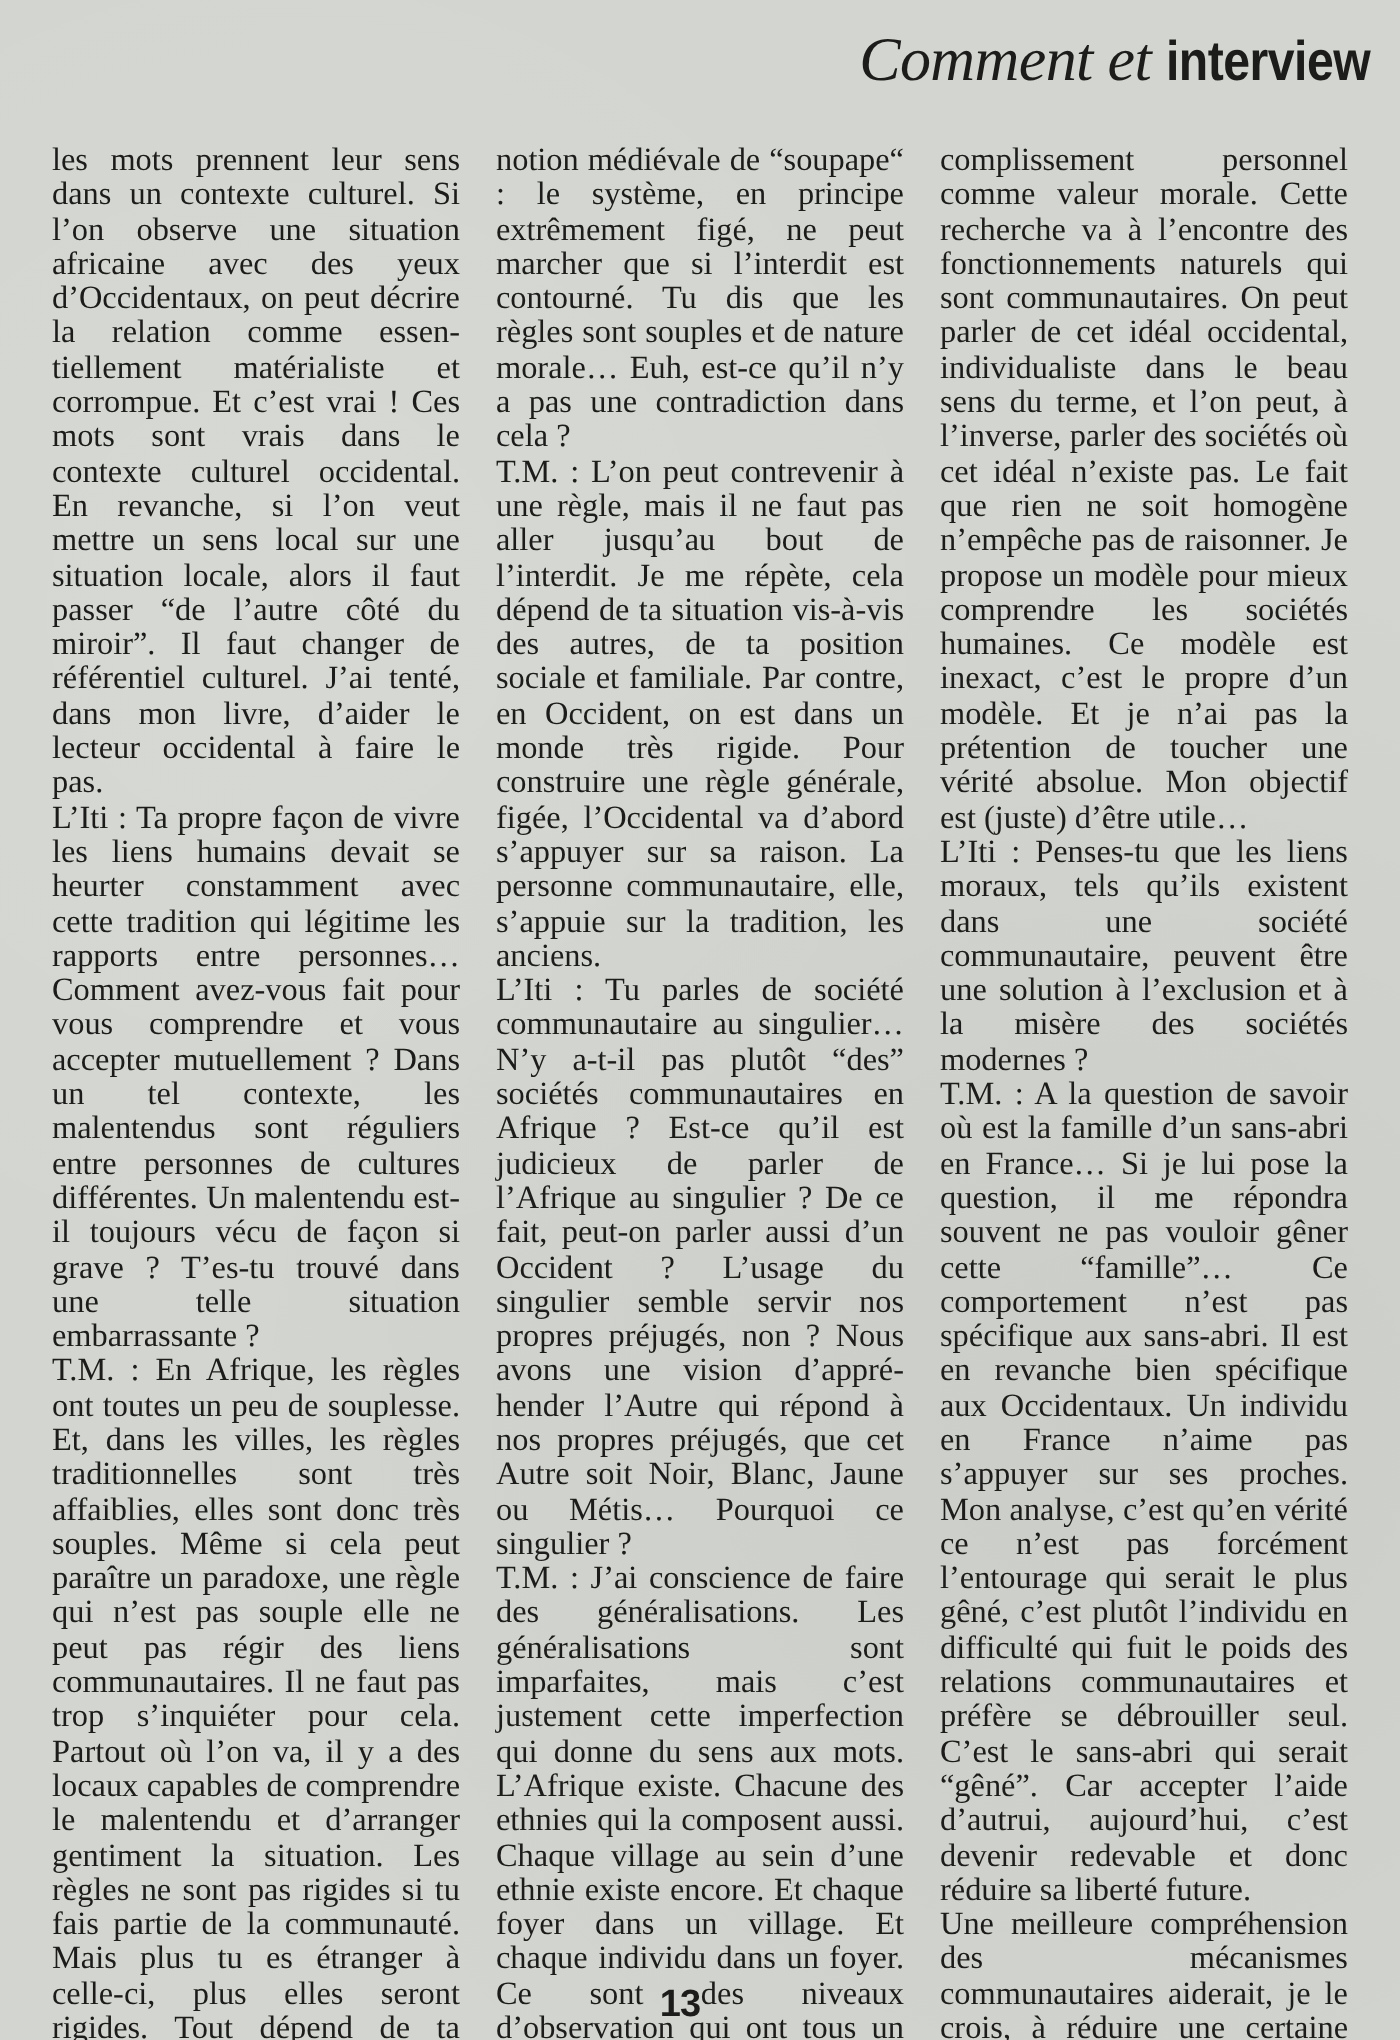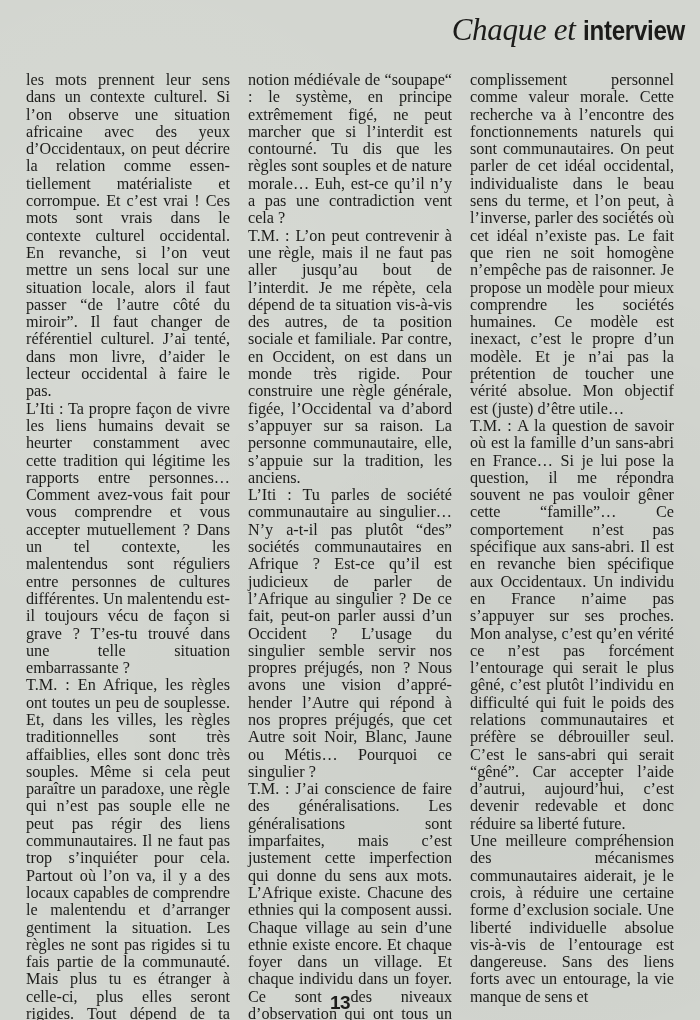--- a/index.html
+++ b/index.html
@@ -72,36 +72,37 @@
     font-family: "Liberation Sans", "DejaVu Sans", sans-serif;
     font-weight: bold;
     font-size: 19px;
     letter-spacing: -0.5px;
   }
 </style>
 </head>
 <body>
 
 <div class="header">
-  <span class="ital">Chaque et</span>
+  <span class="ital">Comment et</span>
   <span class="bold">interview</span>
 </div>
 
 <div class="columns">
   <div class="col">
       <p><span>les mots prennent leur sens dans un contexte culturel. Si l’on observe une situation africaine avec des yeux d’Occidentaux, on peut décrire la relation comme essen­tiellement matérialiste et corrom­pue. Et c’est vrai ! Ces mots sont vrais dans le contexte culturel occidental. En revanche, si l’on veut mettre un sens local sur une situation locale, alors il faut passer “de l’autre côté du miroir”. Il faut changer de référentiel culturel. J’ai tenté, dans mon livre, d’aider le lecteur occidental à faire le pas.</span></p>
       <p><span class="speaker">L’Iti :</span> <span>Ta propre façon de vivre les liens humains devait se heurter constamment avec cette tradition qui légitime les rapports entre per­sonnes… Comment avez-vous fait pour vous comprendre et vous accepter mutuellement ? Dans un tel contexte, les malentendus sont réguliers entre personnes de cul­tures différentes. Un malentendu est-il toujours vécu de façon si grave ? T’es-tu trouvé dans une telle situation embarrassante ?</span></p>
       <p><span class="speaker">T.M. :</span> <span>En Afrique, les règles ont toutes un peu de souplesse. Et, dans les villes, les règles tradition­nelles sont très affaiblies, elles sont donc très souples. Même si cela peut paraître un paradoxe, une règle qui n’est pas souple elle ne peut pas régir des liens commu­nautaires. Il ne faut pas trop s’in­quiéter pour cela. Partout où l’on va, il y a des locaux capables de comprendre le malentendu et d’ar­ranger gentiment la situation. Les règles ne sont pas rigides si tu fais partie de la communauté. Mais plus tu es étranger à celle-ci, plus elles seront rigides. Tout dépend de ta situation vis-à-vis des autres. Plus la règle est générale et elle concerne le plus de monde, plus elle sera difficile à contourner. Les règles sont souples et de nature morale.</span></p>
     </div>
   <div class="col">
-      <p><span>notion médiévale de “soupape“ : le système, en principe extrêmement figé, ne peut marcher que si l’inter­dit est contourné. Tu dis que les règles sont souples et de nature morale… Euh, est-ce qu’il n’y a pas une contradiction vent cela ?</span></p>
+      <p><span>notion médiévale de “soupape“ : le système, en principe extrêmement figé, ne peut marcher que si l’inter­dit est contourné. Tu dis que les règles sont souples et de nature morale… Euh, est-ce qu’il n’y a pas une contradiction dans cela ?</span></p>
       <p><span class="speaker">T.M. :</span> <span>L’on peut contrevenir à une règle, mais il ne faut pas aller jus­qu’au bout de l’interdit. Je me répète, cela dépend de ta situation vis-à-vis des autres, de ta position sociale et familiale. Par contre, en Occident, on est dans un monde très rigide. Pour construire une règle générale, figée, l’Occidental va d’abord s’appuyer sur sa raison. La personne communautaire, elle, s’appuie sur la tradition, les anciens.</span></p>
       <p><span class="speaker">L’Iti :</span> <span>Tu parles de société com­munautaire au singulier… N’y a-t-il pas plutôt “des” sociétés com­munautaires en Afrique ? Est-ce qu’il est judicieux de parler de l’Afrique au singulier ? De ce fait, peut-on parler aussi d’un Occident ? L’usage du singulier semble ser­vir nos propres préjugés, non ? Nous avons une vision d’appré­hender l’Autre qui répond à nos propres préjugés, que cet Autre soit Noir, Blanc, Jaune ou Métis… Pourquoi ce singulier ?</span></p>
       <p><span class="speaker">T.M. :</span> <span>J’ai conscience de faire des généralisations. Les généralisa­tions sont imparfaites, mais c’est justement cette imperfection qui donne du sens aux mots. L’Afrique existe. Chacune des ethnies qui la composent aussi. Chaque village au sein d’une ethnie existe encore. Et chaque foyer dans un village. Et chaque individu dans un foyer. Ce sont des niveaux d’observation qui ont tous un sens et qui méritent chacun leur nom.</span></p>
     </div>
   <div class="col">
       <p><span>complissement personnel comme valeur morale. Cette recherche va à l’encontre des fonctionnements naturels qui sont communautaires. On peut parler de cet idéal occi­dental, individualiste dans le beau sens du terme, et l’on peut, à l’in­verse, parler des sociétés où cet idéal n’existe pas. Le fait que rien ne soit homogène n’empêche pas de raisonner. Je propose un modè­le pour mieux comprendre les sociétés humaines. Ce modèle est inexact, c’est le propre d’un modè­le. Et je n’ai pas la prétention de toucher une vérité absolue. Mon objectif est (juste) d’être utile…</span></p>
+      <p><span class="speaker">L’Iti :</span> <span>Penses-tu que les liens moraux, tels qu’ils existent dans une société communautaire, peu­vent être une solution à l’exclusion et à la misère des sociétés modernes ?</span></p>
       <p><span class="speaker">T.M. :</span> <span>A la question de savoir où est la famille d’un sans-abri en France… Si je lui pose la question, il me répondra souvent ne pas vou­loir gêner cette “famille”… Ce comportement n’est pas spécifique aux sans-abri. Il est en revanche bien spécifique aux Occidentaux. Un individu en France n’aime pas s’appuyer sur ses proches. Mon analyse, c’est qu’en vérité ce n’est pas forcément l’entourage qui serait le plus gêné, c’est plutôt l’in­dividu en difficulté qui fuit le poids des relations communau­taires et préfère se débrouiller seul. C’est le sans-abri qui serait “gêné”. Car accepter l’aide d’au­trui, aujourd’hui, c’est devenir redevable et donc réduire sa liberté future.</span></p>
       <p><span>Une meilleure compréhension des mécanismes communautaires aide­rait, je le crois, à réduire une cer­taine forme d’exclusion sociale. Une liberté individuelle absolue vis-à-vis de l’entourage est dange­reuse. Sans des liens forts avec un entourage, la vie manque de sens et</span></p>
     </div>
 </div>
 
 <div class="page-number">13</div>
 
 </body></html>

